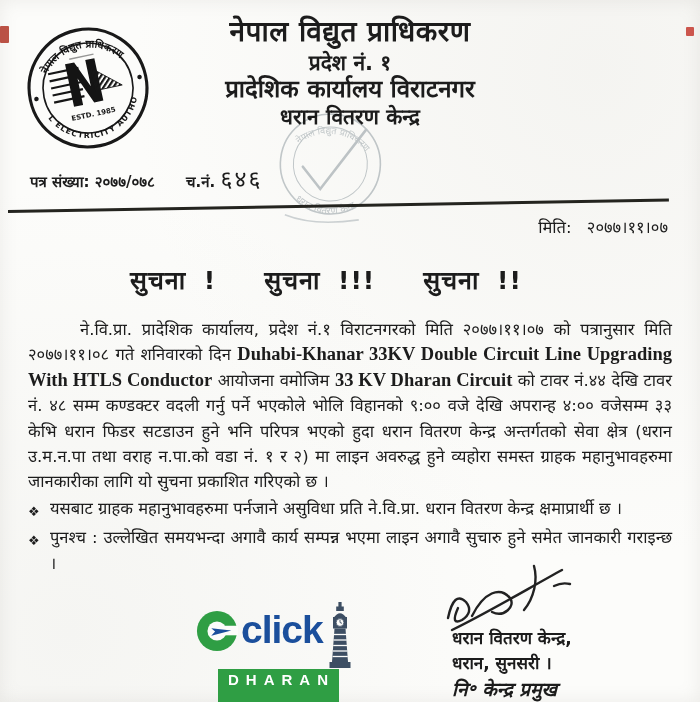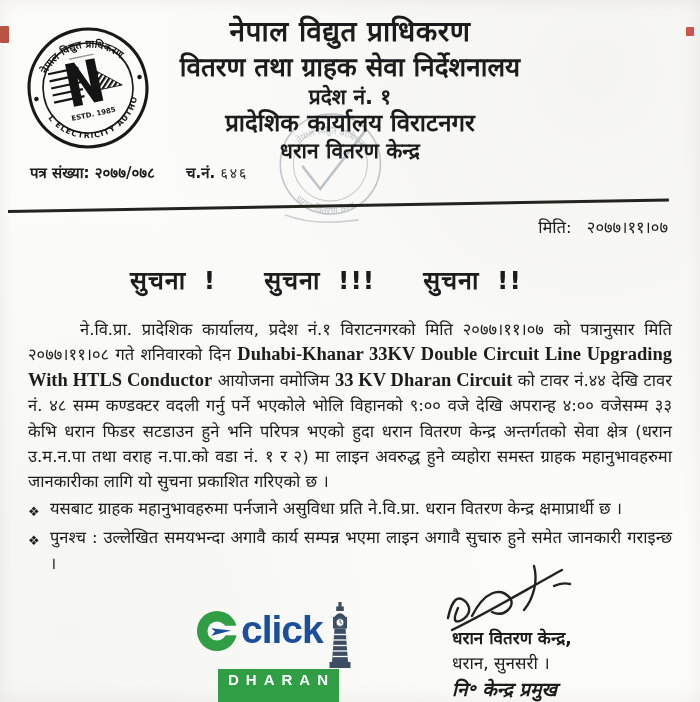--- a/index.html
+++ b/index.html
@@ -24,21 +24,21 @@
   .nea-logo{position:absolute;left:26px;top:26px;width:124px;height:124px;transform:rotate(-12deg);}
   
   .letterhead{position:absolute;left:0;top:14px;width:100%;text-align:center;font-weight:bold;}
   .lh-org{font-size:28px;line-height:36px;letter-spacing:.5px;}
   .lh-dir{font-size:26px;line-height:34px;}
   .lh-prov{font-size:21px;line-height:22px;margin-top:2px;}
   .lh-office{font-size:24px;line-height:29px;margin-top:1px;}
   .lh-center{font-size:21px;line-height:26px;}
   .ref-line{position:absolute;left:30px;top:162px;font-size:15px;font-weight:bold;white-space:nowrap;}
   .ref-line .ch-label{margin-left:26px;}
-  .ref-line .ch-no{font-size:14px;letter-spacing:2px;font-weight:normal;}
+  .ref-line .ch-no{font-size:23px;letter-spacing:2px;font-weight:normal;}
   
   .stamp{position:absolute;left:261px;top:98px;width:138px;height:138px;opacity:.42;transform:rotate(7deg);mix-blend-mode:multiply;}
   
   .divider{position:absolute;left:8px;top:210px;width:661px;height:3px;background:#24241f;transform:rotate(-1deg);transform-origin:left center;}
   .date-line{position:absolute;right:32px;top:215px;font-size:16.5px;font-weight:normal;text-align:right;}
   .date-line .lbl{margin-right:10px;}
   
   .notice-heading{position:absolute;left:130px;top:262px;display:flex;gap:48px;font-size:25px;font-weight:bold;letter-spacing:1px;word-spacing:8px;}
   
   .body-wrap{position:absolute;left:28px;top:317px;width:644px;font-size:16.5px;line-height:25.4px;text-align:justify;}
@@ -50,21 +50,21 @@
   
   .clicklogo{position:absolute;left:196px;top:571px;width:230px;margin-top:39px;}
   .clicklogo .row{display:flex;align-items:flex-start;}
   .clicklogo .word{font-family:"Liberation Sans", sans-serif;font-weight:bold;font-size:39px;line-height:40px;color:#1b4f9c;letter-spacing:-1px;margin-left:3px;}
   .clicklogo .tower{margin-left:2px;margin-top:-8px;}
   .dharan-bar{margin:-3px 0 0 22px;display:inline-block;background:#2f9e44;color:#fff;font-family:"Liberation Sans", sans-serif;font-weight:bold;font-size:15px;letter-spacing:7px;padding:2px 4px 16px 10px;line-height:17px;}
   
   .signature-block{position:absolute;left:452px;top:560px;width:236px;}
   .sig-scribble{margin-left:-18px;margin-bottom:-16px;}
   .sig-line1{font-size:17px;font-weight:bold;line-height:25px;}
-  .sig-line2{font-size:17px;font-weight:normal;line-height:25px;}
+  .sig-line2{font-size:17px;font-weight:bold;line-height:25px;}
   .sig-line3{font-size:19px;font-weight:bold;line-height:27px;font-style:italic;}
 </style>
 </head>
 <body>
 
 <div class="page">
 
   <div class="artifact left"></div>
   <div class="artifact right"></div>
 
@@ -100,21 +100,20 @@
 
       <path d="M43,75 L43,33 L52,33 L63,59 L63,33 L72,33 L72,75 L63,75 L52,49 L52,75 Z" fill="#141414"></path>
 
       <path d="M67,42 L93,64 L67,64 Z" fill="url(#hatch)" stroke="#161616" stroke-width=".8"></path>
       <text x="60" y="88" text-anchor="middle" font-size="6.8" font-weight="bold" fill="#141414">ESTD. 1985</text>
     </svg>
   </div>
 
   <div class="letterhead">
     <div class="lh-org">नेपाल विद्युत प्राधिकरण</div>
-    <div class="lh-dir">वितरण तथा ग्राहक सेवा निर्देशनालय</div>
     <div class="lh-prov">प्रदेश नं. १</div>
     <div class="lh-office">प्रादेशिक कार्यालय विराटनगर</div>
     <div class="lh-center">धरान वितरण केन्द्र</div>
   </div>
 
   <div class="ref-line">
     <span>पत्र संख्या: २०७७/०७८</span>
     <span class="ch-label">च.नं.</span>
     <span class="ch-no">६४६</span>
   </div>

